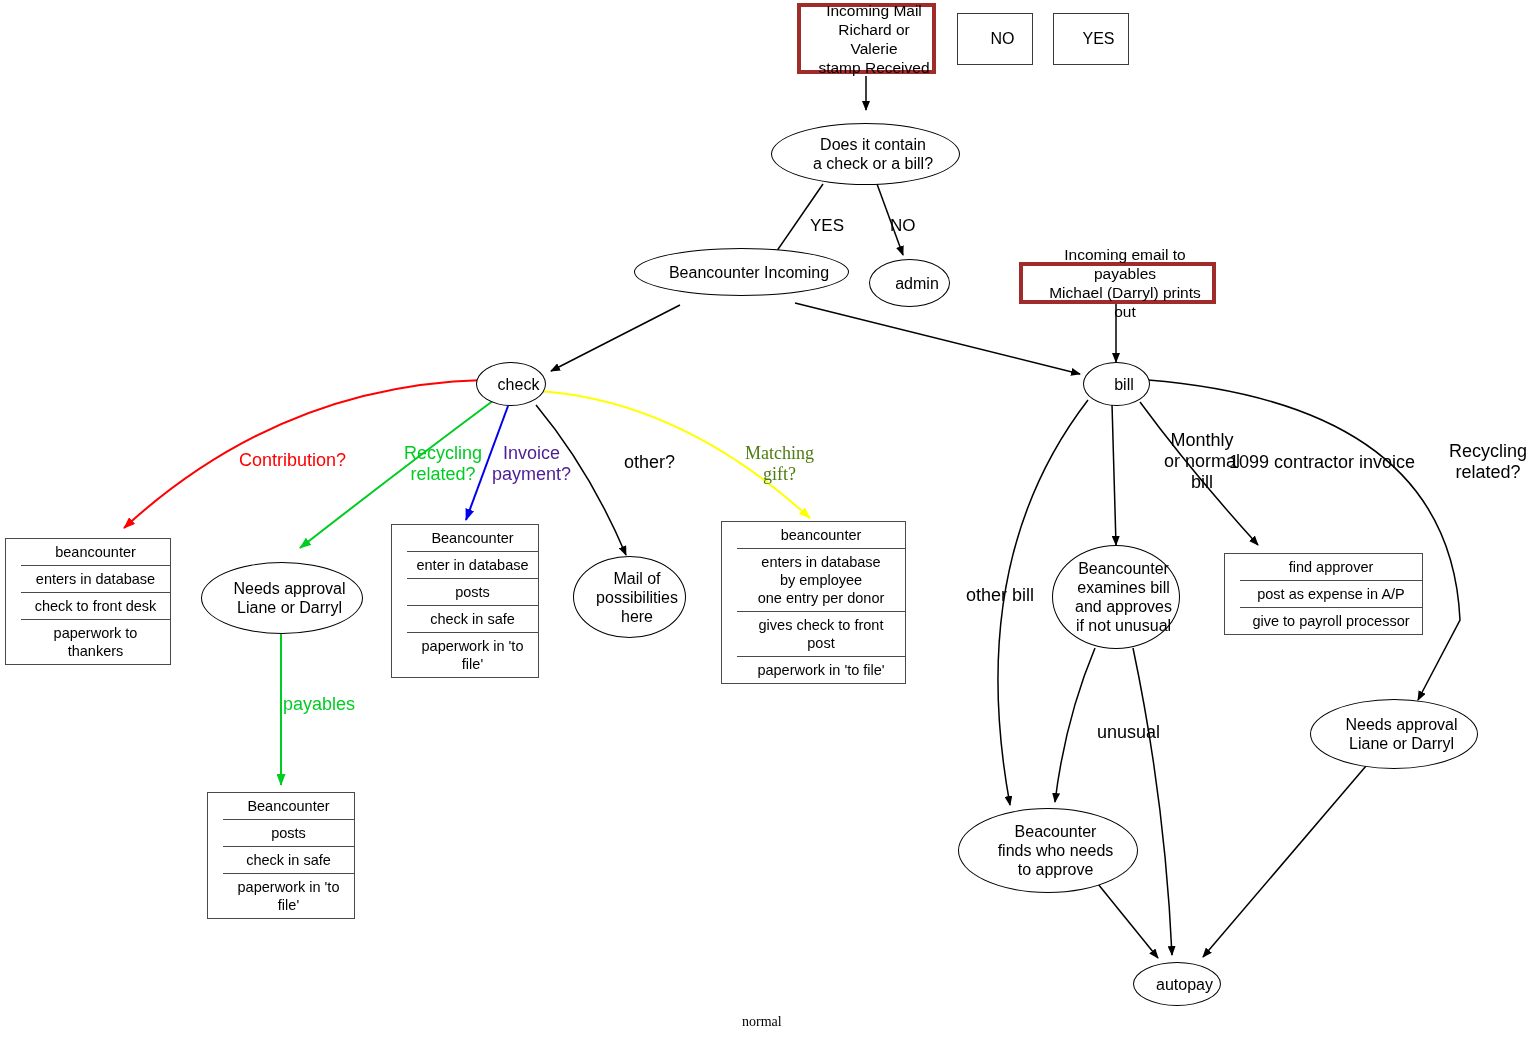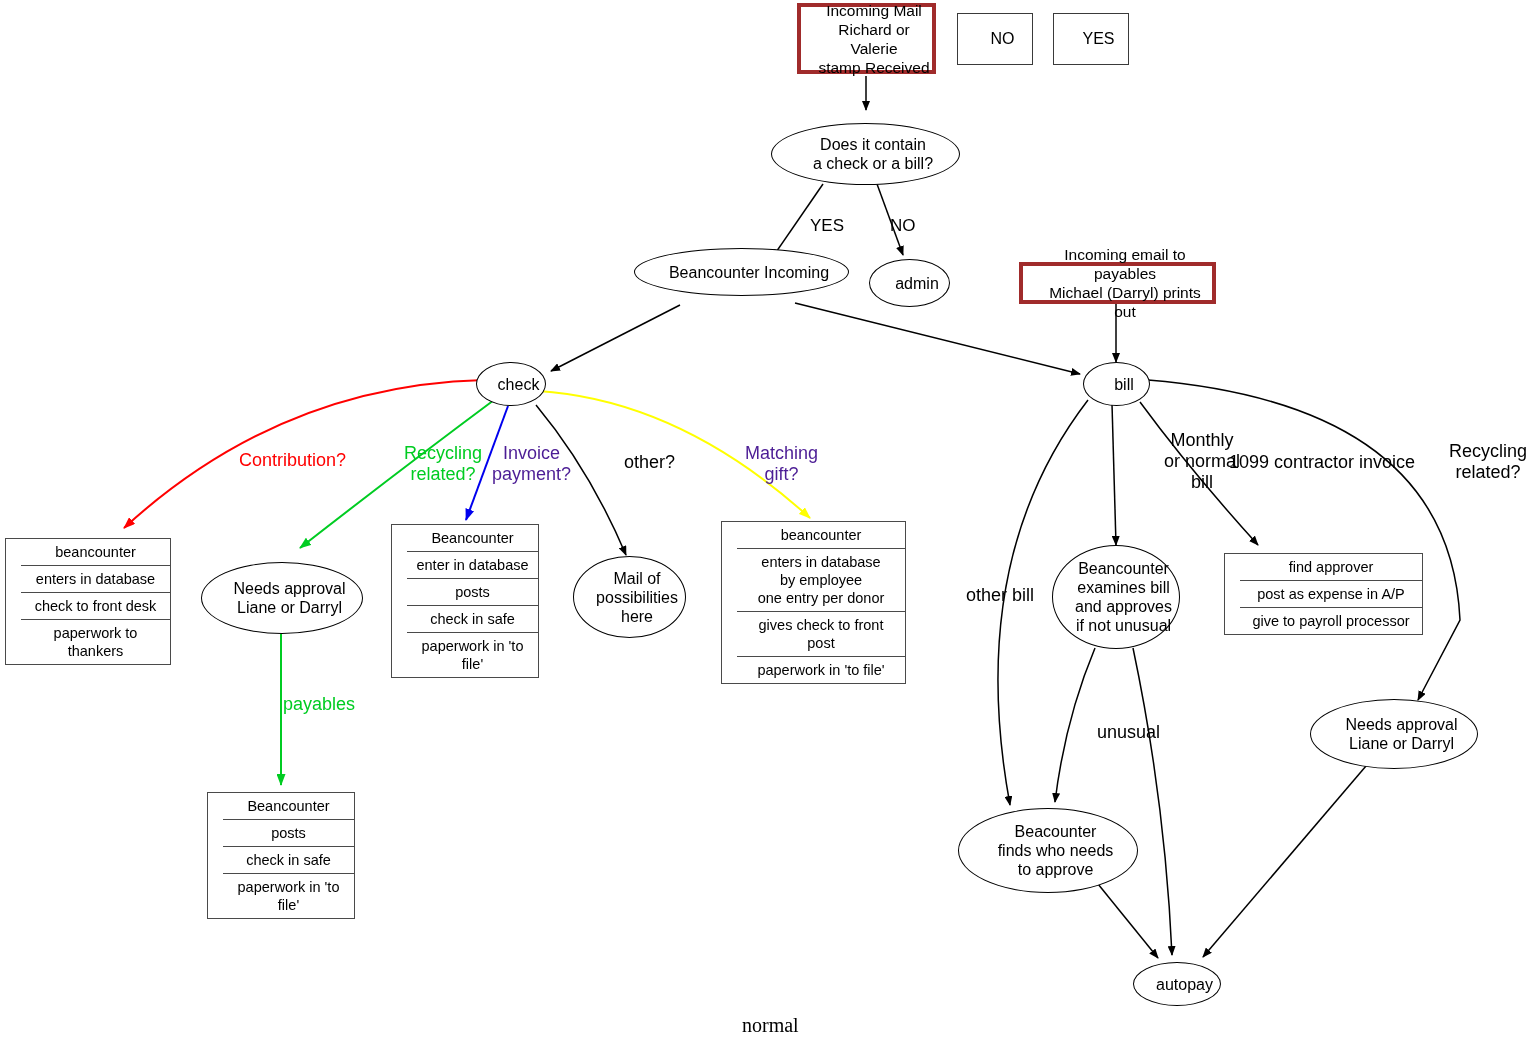--- a/index.html
+++ b/index.html
@@ -93,26 +93,26 @@
     font-size: 17px;
     color: #000;
     line-height: 21px;
     white-space: pre-line;
     text-align: center;
   }
   .elabel.big { font-size: 18px; }
   .lbl-red { color: #ff0000; }
   .lbl-green { color: #00cc22; }
   .lbl-blue { color: #4c1d95; }
-  .lbl-yellow { color: #4c1d95; }
+  .lbl-yellow { color: #4d7c0f; font-family: Liberation Serif, serif; }
 
   .footnote {
     position: absolute;
     font-family: "Liberation Serif", serif;
-    font-size: 20px;
+    font-size: 14px;
     color: #000;
   }
 </style>
 </head>
 <body>
 
 <div id="canvas">
 
   <svg class="edges" viewBox="0 0 1539 1047">
     <defs>

